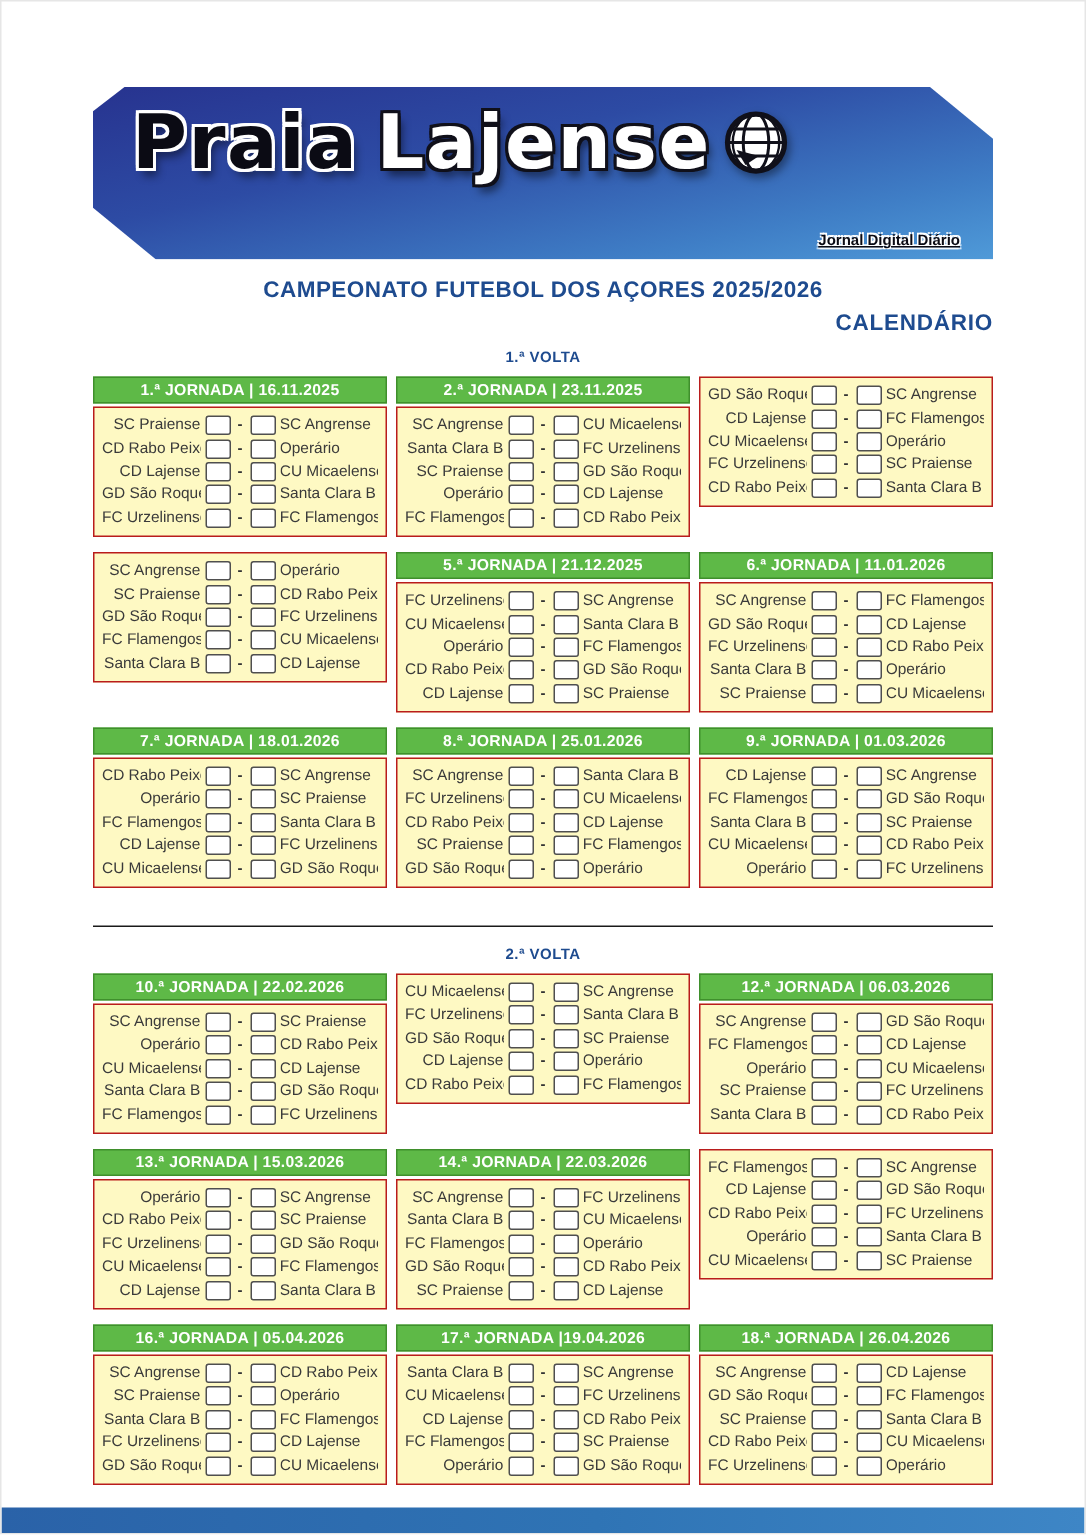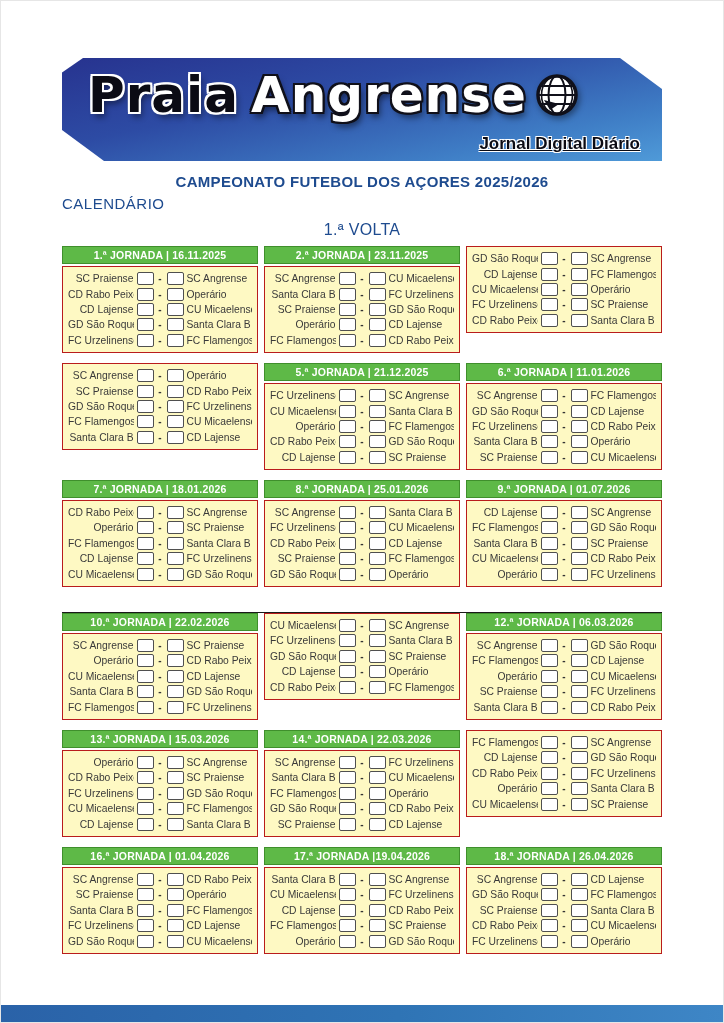--- a/index.html
+++ b/index.html
@@ -12,21 +12,21 @@
     margin:0 auto;
     background:#fff;
     border:1px solid #e6e6e6;
     overflow:hidden;
   }
   .content { width:600px; margin:12px auto; }
 
   
   .banner {
     position:relative;
-    width:600px; height:103px;
+    width:600px; height:115px;
     margin:57px auto 0 auto;
     background:linear-gradient(168deg,#27338f 0%,#2d4ba4 38%,#3f7ec6 78%,#4f9ad8 100%);
     clip-path:polygon(3.5% 0, 93% 0, 100% 30%, 100% 100%, 7% 100%, 0 70%, 0 14%);
   }
   .logo-row {
     position:absolute; left:26px; top:8px;
     display:flex; align-items:center; gap:12px;
     white-space:nowrap;
   }
   .logo-word {
@@ -41,40 +41,40 @@
   }
   .logo-white {
     color:#ffffff;
     text-shadow:-2px -2px 0 #10101a, 2px -2px 0 #10101a, -2px 2px 0 #10101a, 2px 2px 0 #10101a,
                  0 2px 0 #10101a, 0 -2px 0 #10101a, 2px 0 0 #10101a, -2px 0 0 #10101a,
                  3px 5px 6px rgba(0,0,0,.5);
   }
   .globe { display:inline-flex; margin-left:-4px; filter:drop-shadow(2px 3px 3px rgba(0,0,0,.4)); }
   .tagline {
     position:absolute; right:22px; bottom:7px;
-    font-size:17px; font-weight:bold; color:#0b0b14;
+    font-size:10px; font-weight:bold; color:#0b0b14;
     text-decoration:underline;
     text-shadow:-1px -1px 0 #fff, 1px -1px 0 #fff, -1px 1px 0 #fff, 1px 1px 0 #fff;
     margin-top:12px;
   }
 
   
   .doc-title {
     margin-top:10px;
     text-align:center; font-size:15px; font-weight:bold;
     color:#1e4b8f; letter-spacing:.3px;
   }
   .doc-subtitle {
     margin-top:5px;
-    text-align:left; font-size:15px; font-weight:normal;
+    text-align:right; font-size:15px; font-weight:bold;
     color:#1e4b8f; letter-spacing:.5px;
   }
   .volta-label {
     margin-top:9px; margin-bottom:7px;
-    text-align:center; font-size:16px; font-weight:normal;
+    text-align:center; font-size:10px; font-weight:bold;
     color:#1e4b8f; letter-spacing:.3px;
   }
 
   
   .rounds-grid {
     display:grid;
     grid-template-columns:repeat(3,196px);
     column-gap:6px; row-gap:10px;
   }
   .round-box { width:196px; }
@@ -121,21 +121,21 @@
   }
 </style>
 </head>
 <body>
 
 <div class="page">
 
   <div class="banner">
     <div class="logo-row">
       <span class="logo-word logo-black">Praia</span>
-      <span class="logo-word logo-white">Angrense</span>
+      <span class="logo-word logo-white">Lajense</span>
       <span class="globe">
         <svg width="44" height="44" viewBox="0 0 44 44" aria-hidden="true">
           <circle cx="22" cy="22" r="19" fill="#ffffff" stroke="#10101a" stroke-width="3.5"></circle>
           <ellipse cx="22" cy="22" rx="8.5" ry="19" fill="none" stroke="#10101a" stroke-width="2"></ellipse>
           <ellipse cx="22" cy="22" rx="15.5" ry="19" fill="none" stroke="#10101a" stroke-width="1.6"></ellipse>
           <line x1="3.5" y1="22" x2="40.5" y2="22" stroke="#10101a" stroke-width="2"></line>
           <line x1="6" y1="13" x2="38" y2="13" stroke="#10101a" stroke-width="2"></line>
           <line x1="6" y1="31" x2="38" y2="31" stroke="#10101a" stroke-width="2"></line>
           <path d="M9 27 L24 31 L15 37 Z" fill="#10101a"></path>
         </svg>
@@ -463,21 +463,21 @@
               <div class="match-row">
                 <span class="team home">GD São Roque</span>
                 <span class="score-box"></span>
                 <span class="dash">-</span>
                 <span class="score-box"></span>
                 <span class="team away">Operário</span>
               </div>
             </div>
           </div>
           <div class="round-box">
-            <div class="round-header">9.ª JORNADA | 01.07.2026</div>
+            <div class="round-header">9.ª JORNADA | 01.03.2026</div>
             <div class="round-body">
               <div class="match-row">
                 <span class="team home">CD Lajense</span>
                 <span class="score-box"></span>
                 <span class="dash">-</span>
                 <span class="score-box"></span>
                 <span class="team away">SC Angrense</span>
               </div>
               <div class="match-row">
                 <span class="team home">FC Flamengos</span>
@@ -508,20 +508,21 @@
                 <span class="team away">FC Urzelinense</span>
               </div>
             </div>
           </div>
         </div>
     </section>
 
     <div class="separator"></div>
 
     <section>
+      <div class="volta-label volta2-label">2.ª VOLTA</div>
       <div class="rounds-grid">
           <div class="round-box">
             <div class="round-header">10.ª JORNADA | 22.02.2026</div>
             <div class="round-body">
               <div class="match-row">
                 <span class="team home">SC Angrense</span>
                 <span class="score-box"></span>
                 <span class="dash">-</span>
                 <span class="score-box"></span>
                 <span class="team away">SC Praiense</span>
@@ -748,21 +749,21 @@
               <div class="match-row">
                 <span class="team home">CU Micaelense</span>
                 <span class="score-box"></span>
                 <span class="dash">-</span>
                 <span class="score-box"></span>
                 <span class="team away">SC Praiense</span>
               </div>
             </div>
           </div>
           <div class="round-box">
-            <div class="round-header">16.ª JORNADA | 01.04.2026</div>
+            <div class="round-header">16.ª JORNADA | 05.04.2026</div>
             <div class="round-body">
               <div class="match-row">
                 <span class="team home">SC Angrense</span>
                 <span class="score-box"></span>
                 <span class="dash">-</span>
                 <span class="score-box"></span>
                 <span class="team away">CD Rabo Peixe</span>
               </div>
               <div class="match-row">
                 <span class="team home">SC Praiense</span>

